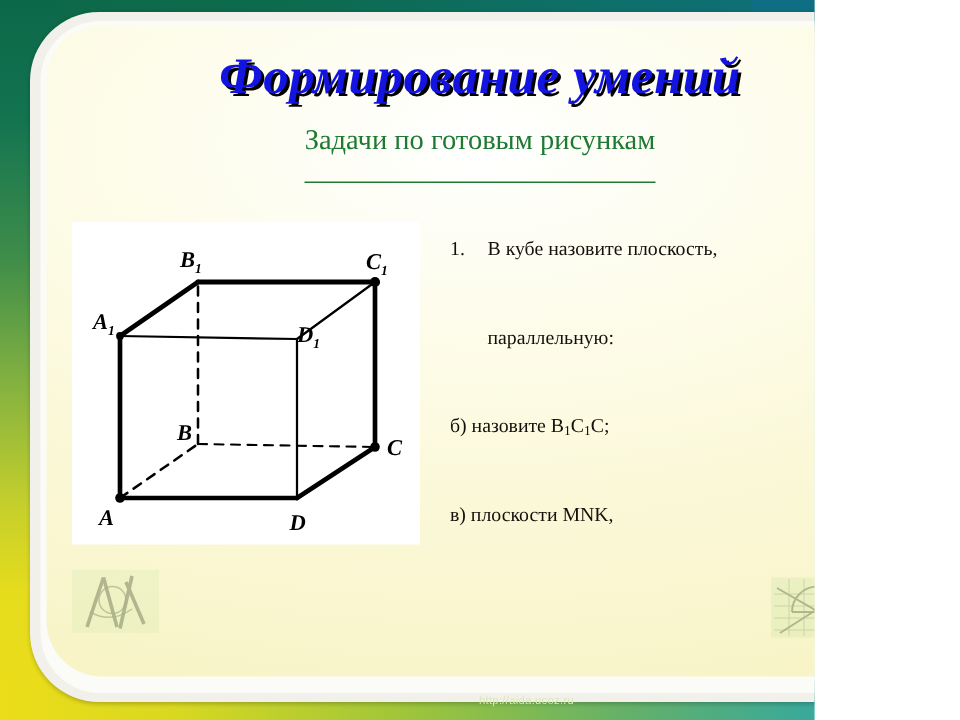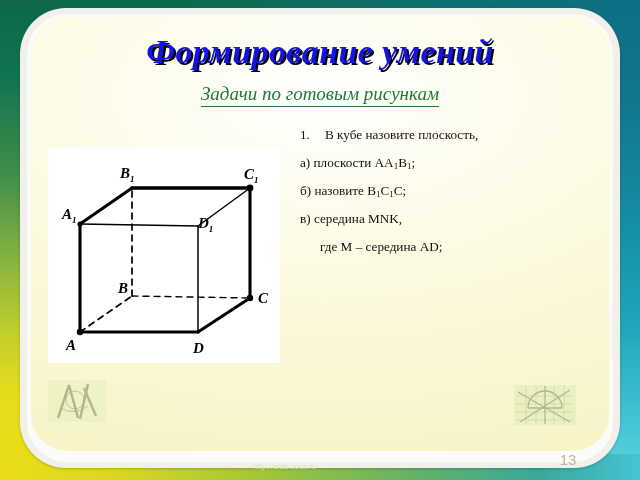--- a/index.html
+++ b/index.html
@@ -11,21 +11,21 @@
     width: 640px;
     height: 480px;
     overflow: hidden;
     font-family: "Liberation Serif", serif;
     background: #ffffff;
   }
 
   
   #slide {
     position: relative;
-    width: 640px;
+    width: 543px;
     height: 480px;
     overflow: hidden;
   }
 
   .frame-left {
     position: absolute;
     left: 0; top: 0;
     width: 42px; height: 480px;
     background: linear-gradient(to bottom,
         #0c6848 0%,
@@ -117,22 +117,21 @@
     position: absolute;
     left: 0; top: 83px;
     width: 640px;
     text-align: center;
     font-size: 19px;
     color: #1e7a32;
     white-space: nowrap;
   }
   .subtitle span {
     border-bottom: 1.6px solid #1e7a32;
-    padding-bottom: 2px;
-    font-style: italic;
+    padding-bottom: 17px;
   }
 
   
   .figure-box {
     position: absolute;
     left: 48px;
     top: 148px;
     width: 232px;
     height: 215px;
     background: #ffffff;
@@ -146,20 +145,21 @@
     top: 128px;
     width: 290px;
     font-size: 13.2px;
     color: #15100c;
     line-height: 1;
   }
   .line {
     position: relative;
     height: 28px;
     white-space: nowrap;
+    margin-top: 31px;
   }
   .line.num {
     padding-left: 0;
   }
   .line .marker {
     display: inline-block;
     width: 25px;
   }
   .line.indent1 { padding-left: 25px; }
   .line.indent2 { padding-left: 20px; }
@@ -174,24 +174,24 @@
   .clip {
     position: absolute;
     opacity: 0.5;
   }
   .clip-left  { left: 44px;  top: 378px; width: 66px; height: 48px; }
   .clip-right { left: 512px; top: 382px; width: 66px; height: 46px; }
 
   
   .url {
     position: absolute;
-    left: 253px;
+    left: 276px;
     top: 462px;
     width: 150px;
-    text-align: left;
+    text-align: center;
     font-family: "Liberation Sans", sans-serif;
     font-size: 7.5px;
     color: #d9e8b8;
     letter-spacing: 0.2px;
     white-space: nowrap;
   }
   .pagenum {
     position: absolute;
     left: 548px;
     top: 451px;
@@ -258,36 +258,33 @@
       </g>
     </svg>
   </div>
 
   <div class="tasks">
 
     <div class="line num">
       <span class="marker">1.</span><span>В кубе назовите плоскость,</span>
     </div>
 
-
-    <div class="line">
-      <span>а) плоскости АA</span><sub>1</sub><span>B</span><sub>1</sub><span>;</span>
+    <div class="line indent1">
+      <span>параллельную:</span>
     </div>
+
 
     <div class="line">
       <span>б) назовите B</span><sub>1</sub><span>C</span><sub>1</sub><span>C;</span>
     </div>
 
     <div class="line">
-      <span>в) середина MNK,</span>
+      <span>в) плоскости MNK,</span>
     </div>
 
-    <div class="line indent2">
-      <span>где М – середина AD;</span>
-    </div>
 
 
 
   </div>
 
   <div class="clip clip-left">
     <svg width="66" height="48" viewBox="0 0 66 48">
       <rect x="4" y="2" width="58" height="42" fill="#dcedb4" opacity="0.75"></rect>
       <g stroke="#4c5a36" fill="none" stroke-width="2.4" opacity="0.8">
         <path d="M 14 40 L 25 7"></path>

